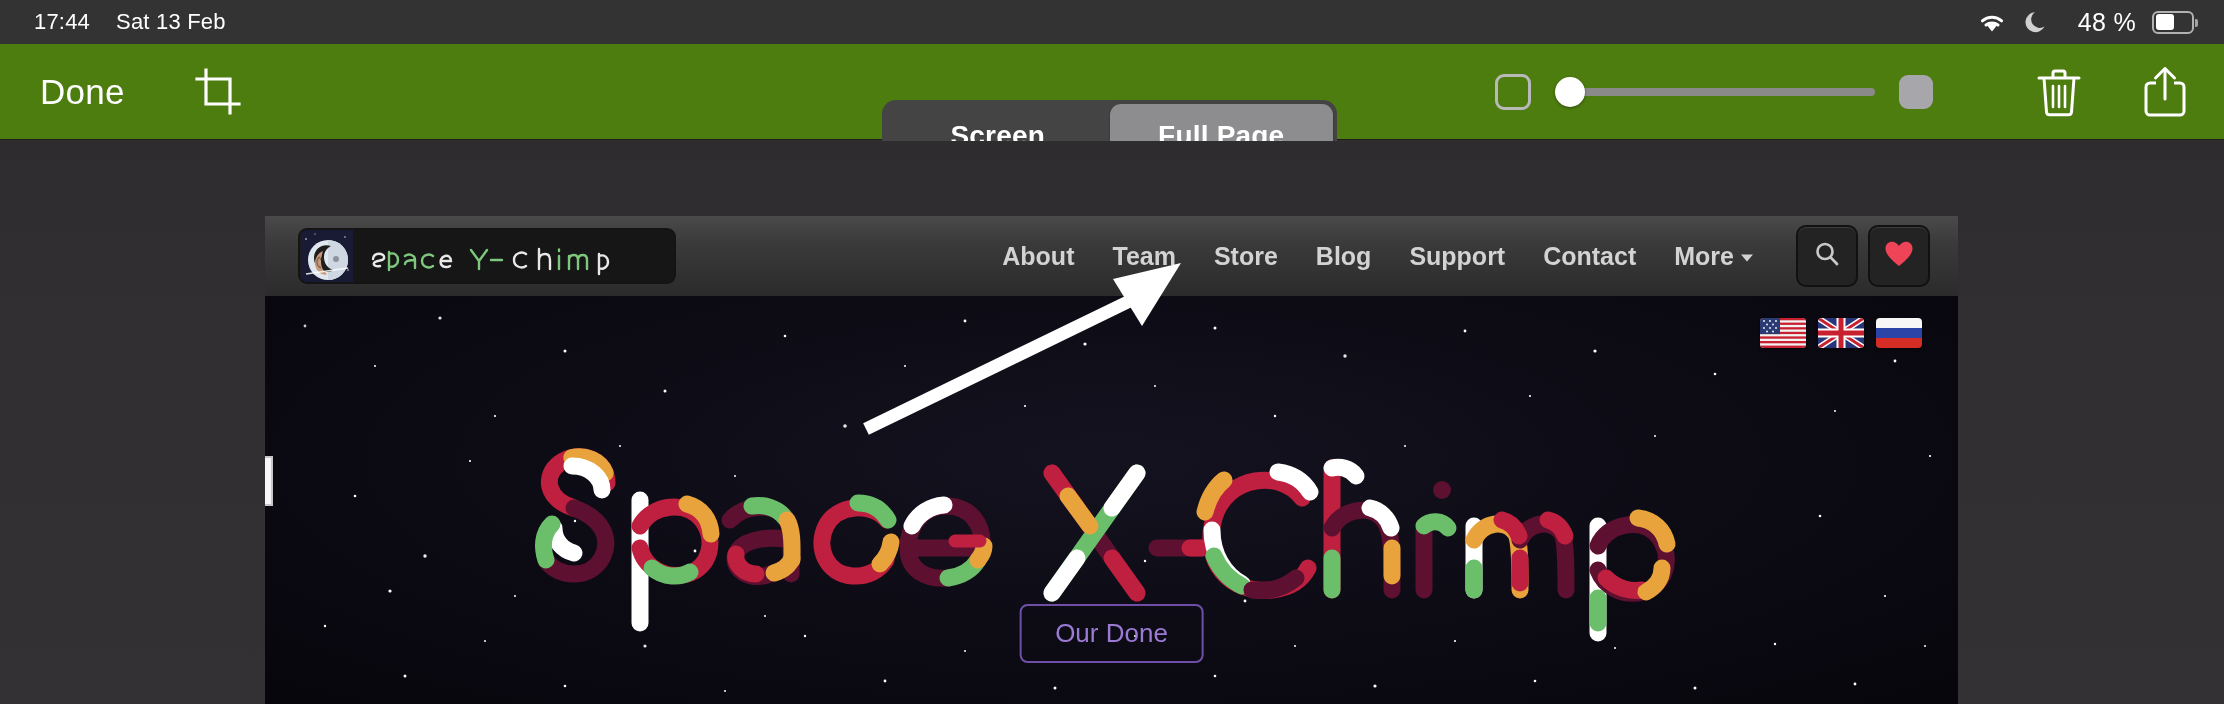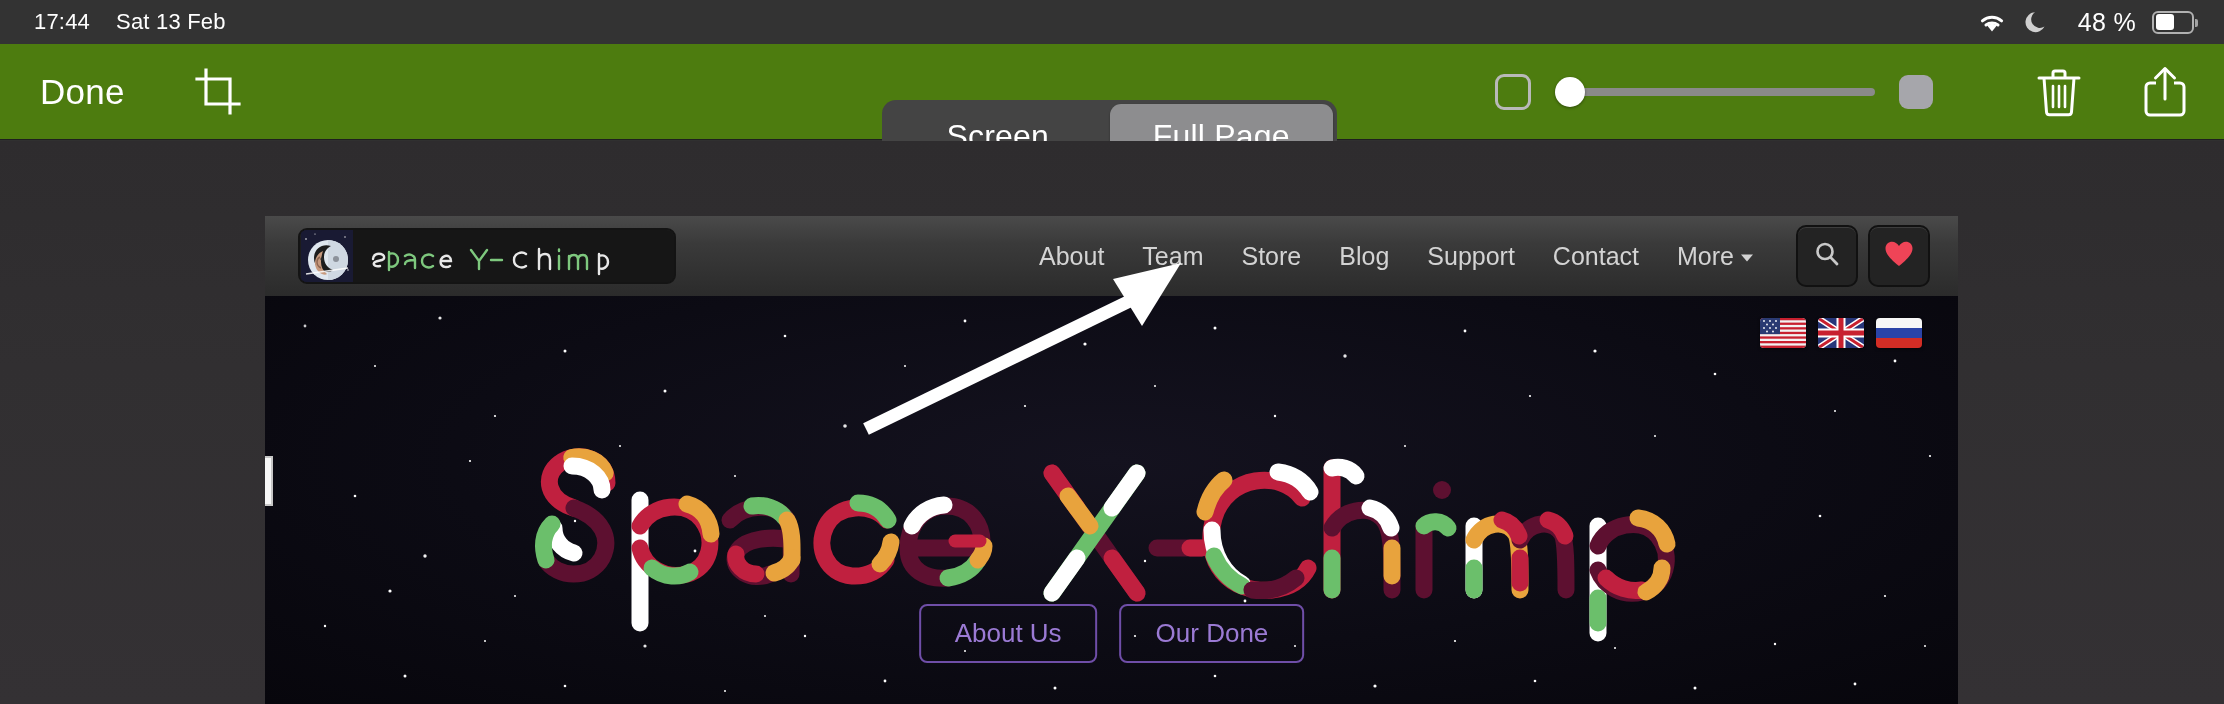--- a/index.html
+++ b/index.html
@@ -75,21 +75,21 @@
 
   .segmented {
     position: absolute; left: 882px; top: 56px;
     width: 455px; height: 72px;
     background: #444444;
     border-radius: 14px;
     display: flex; padding: 4px;
   }
   .seg-item {
     flex: 1; display: flex; align-items: center; justify-content: center;
-    color: #ffffff; font-size: 32px; font-weight: 400;
+    color: #ffffff; font-size: 28px; font-weight: 700;
     border-radius: 11px; cursor: pointer;
     letter-spacing: 0.2px;
   }
   .seg-item.active {
     background: #8d8d8f;
     box-shadow: 0 1px 2px rgba(0,0,0,0.35);
   }
 
   .opacity-group {
     position: absolute; left: 1495px; top: 50%;
@@ -170,21 +170,21 @@
     padding-left: 6px;
   }
   .logo-word svg { display:block; }
 
   .site-nav {
     position: absolute; right: 205px; top: 50%;
     transform: translateY(-50%);
     display: flex; align-items: center; gap: 38px;
   }
   .nav-link {
-    color: #d3d3d3; font-size: 25px; font-weight: 400;
+    color: #d3d3d3; font-size: 25px; font-weight: 700;
     text-decoration: none; cursor: pointer; white-space: nowrap;
     font-family: "Liberation Sans", sans-serif;
   }
   .nav-caret {
     display:inline-block; margin-left:7px;
     border-left: 6px solid transparent;
     border-right: 6px solid transparent;
     border-top: 7px solid #d3d3d3;
     vertical-align: middle;
   }
@@ -593,21 +593,20 @@
               <path d="M1086 138 C1094 116 1130 108 1146 128 C1162 148 1154 178 1130 184 C1110 189 1092 178 1086 162" stroke="#5d1030"></path>
               <path d="M1126 110 C1142 112 1152 122 1155 136" stroke="#e8a33d"></path>
               <path d="M1094 170 C1104 180 1118 184 1130 182" stroke="#c0203f"></path>
               <path d="M1086 190 V215" stroke="#6bbf6b"></path>
               <path d="M1150 160 C1150 172 1142 180 1134 184" stroke="#e8a33d"></path>
             </g>
           </svg>
         </div>
 
         <div class="cta-row">
-          <button class="cta purple">About Us</button>
           <button class="cta purple">Our Done</button>
         </div>
 
         <div class="carousel-arrow">
           
         </div>
       </div>
     </div>
 
     <svg class="annot-arrow" viewBox="0 0 2224 704">

